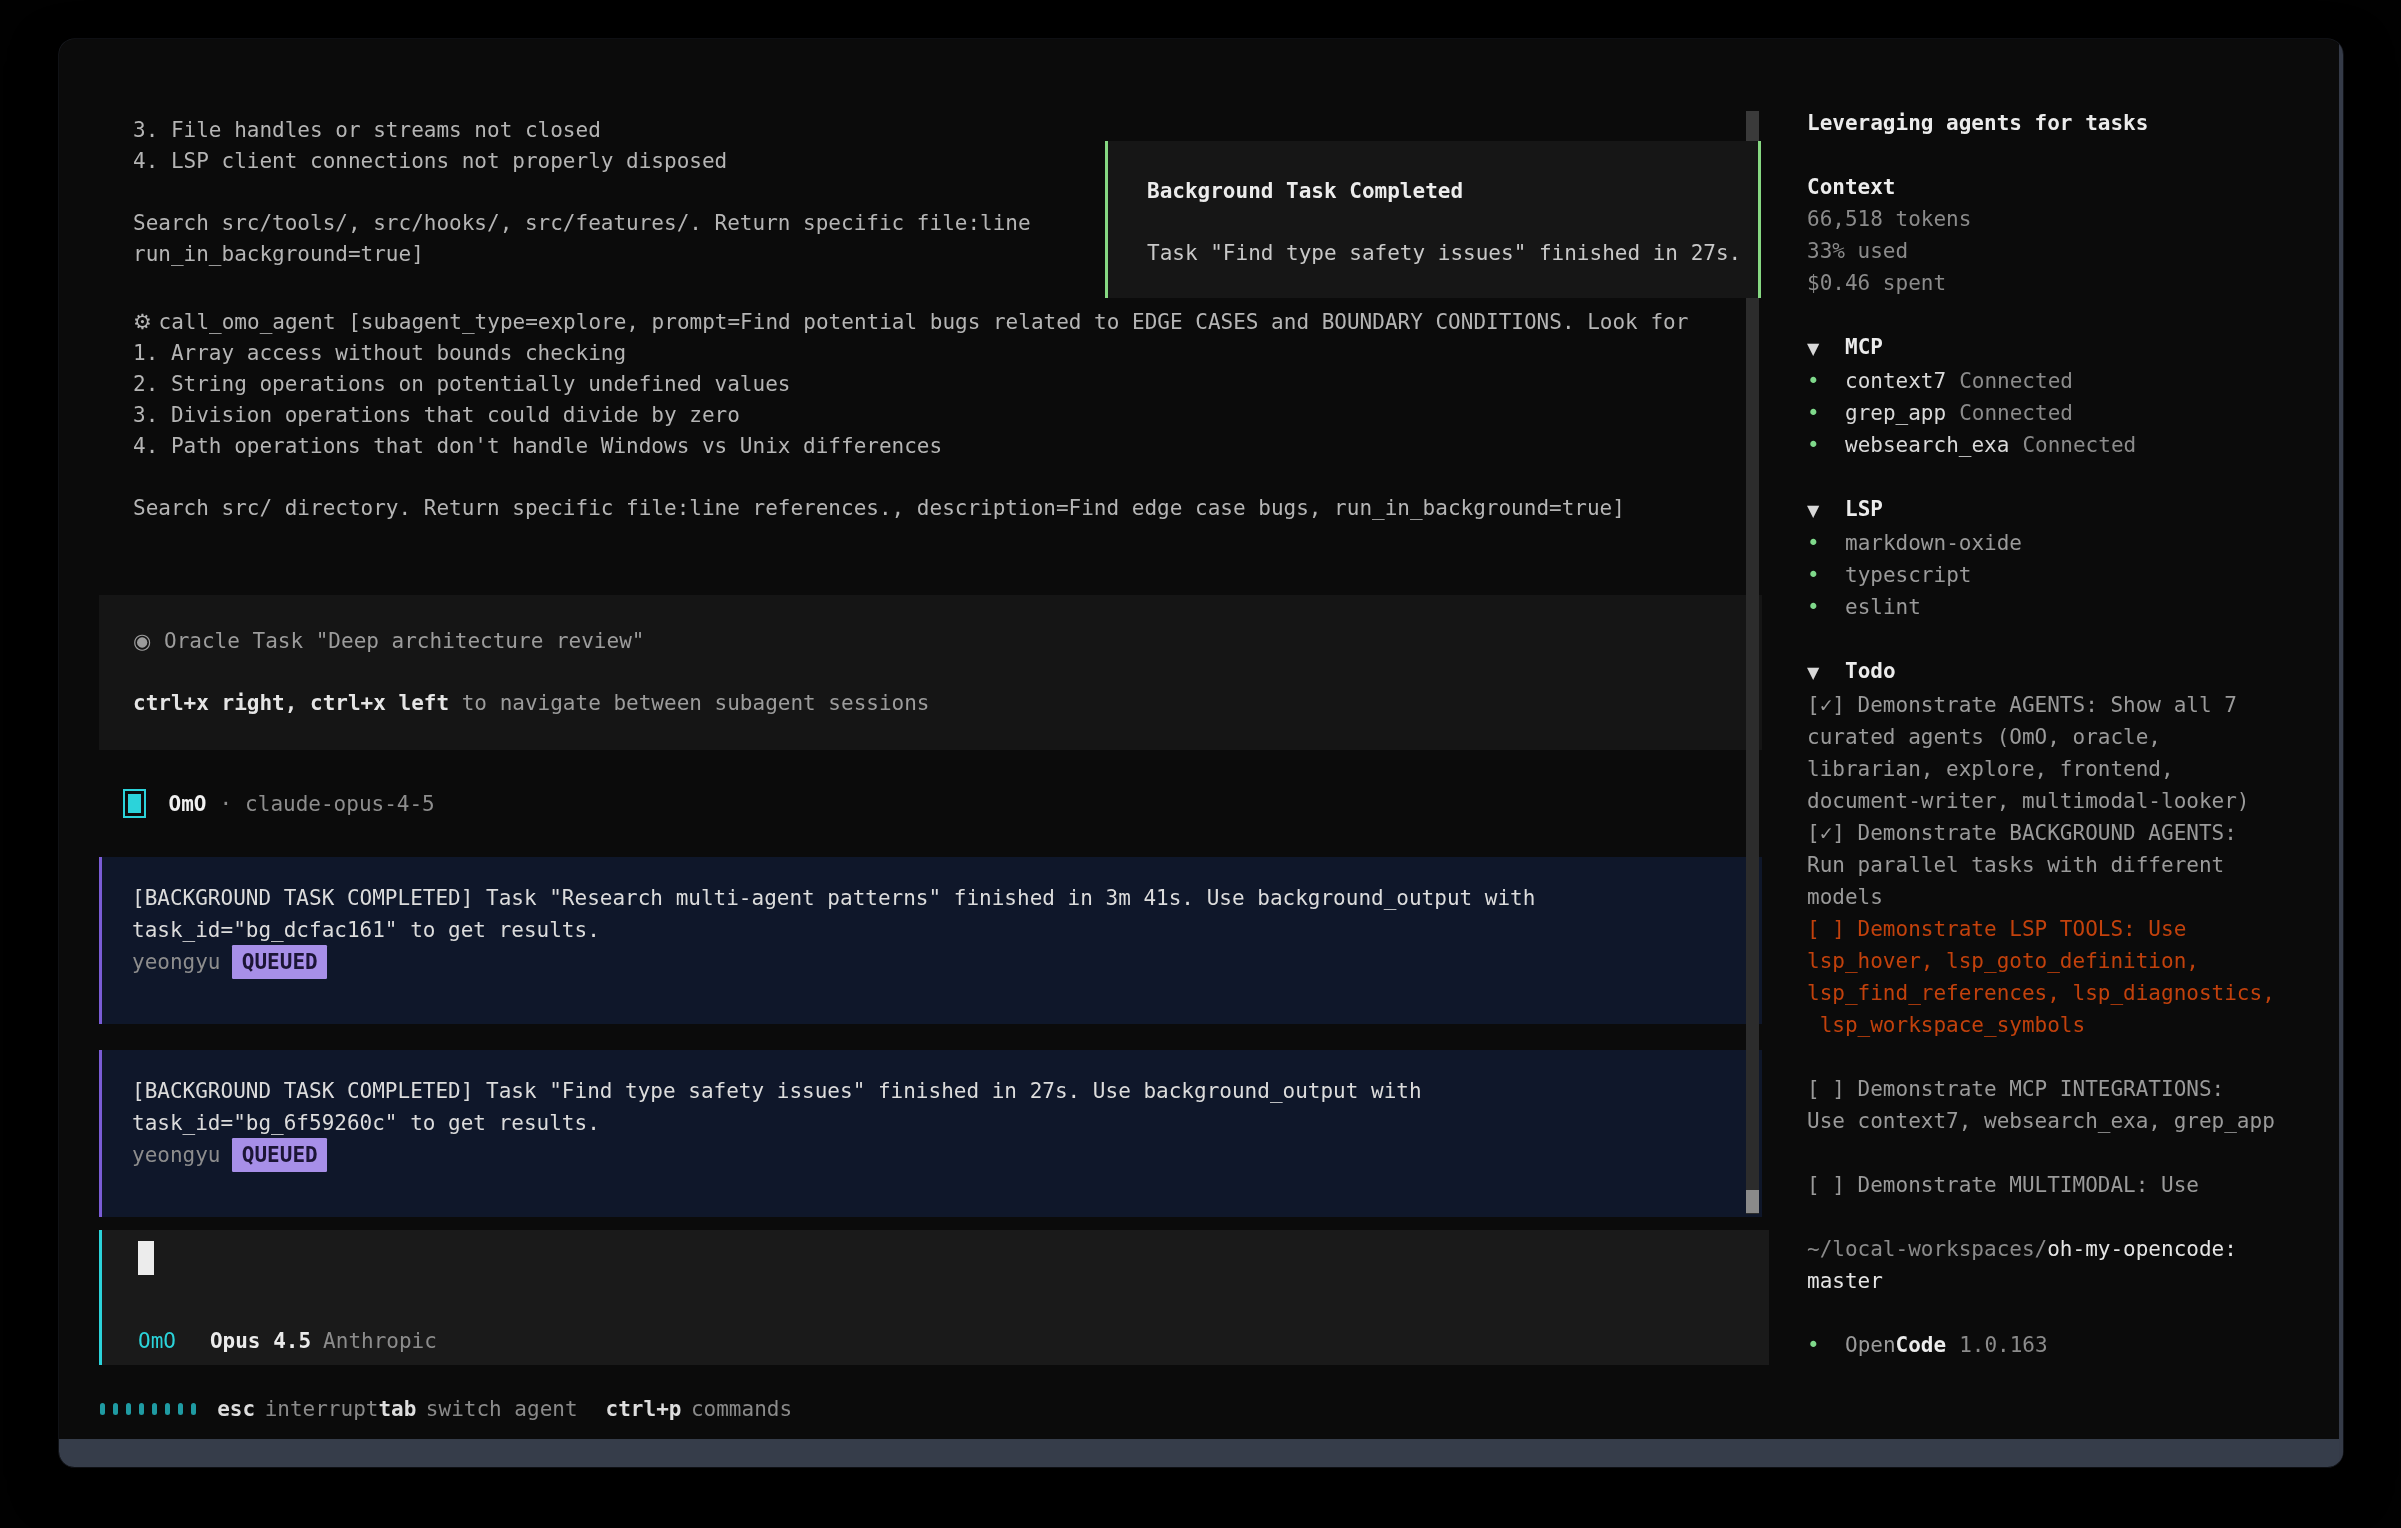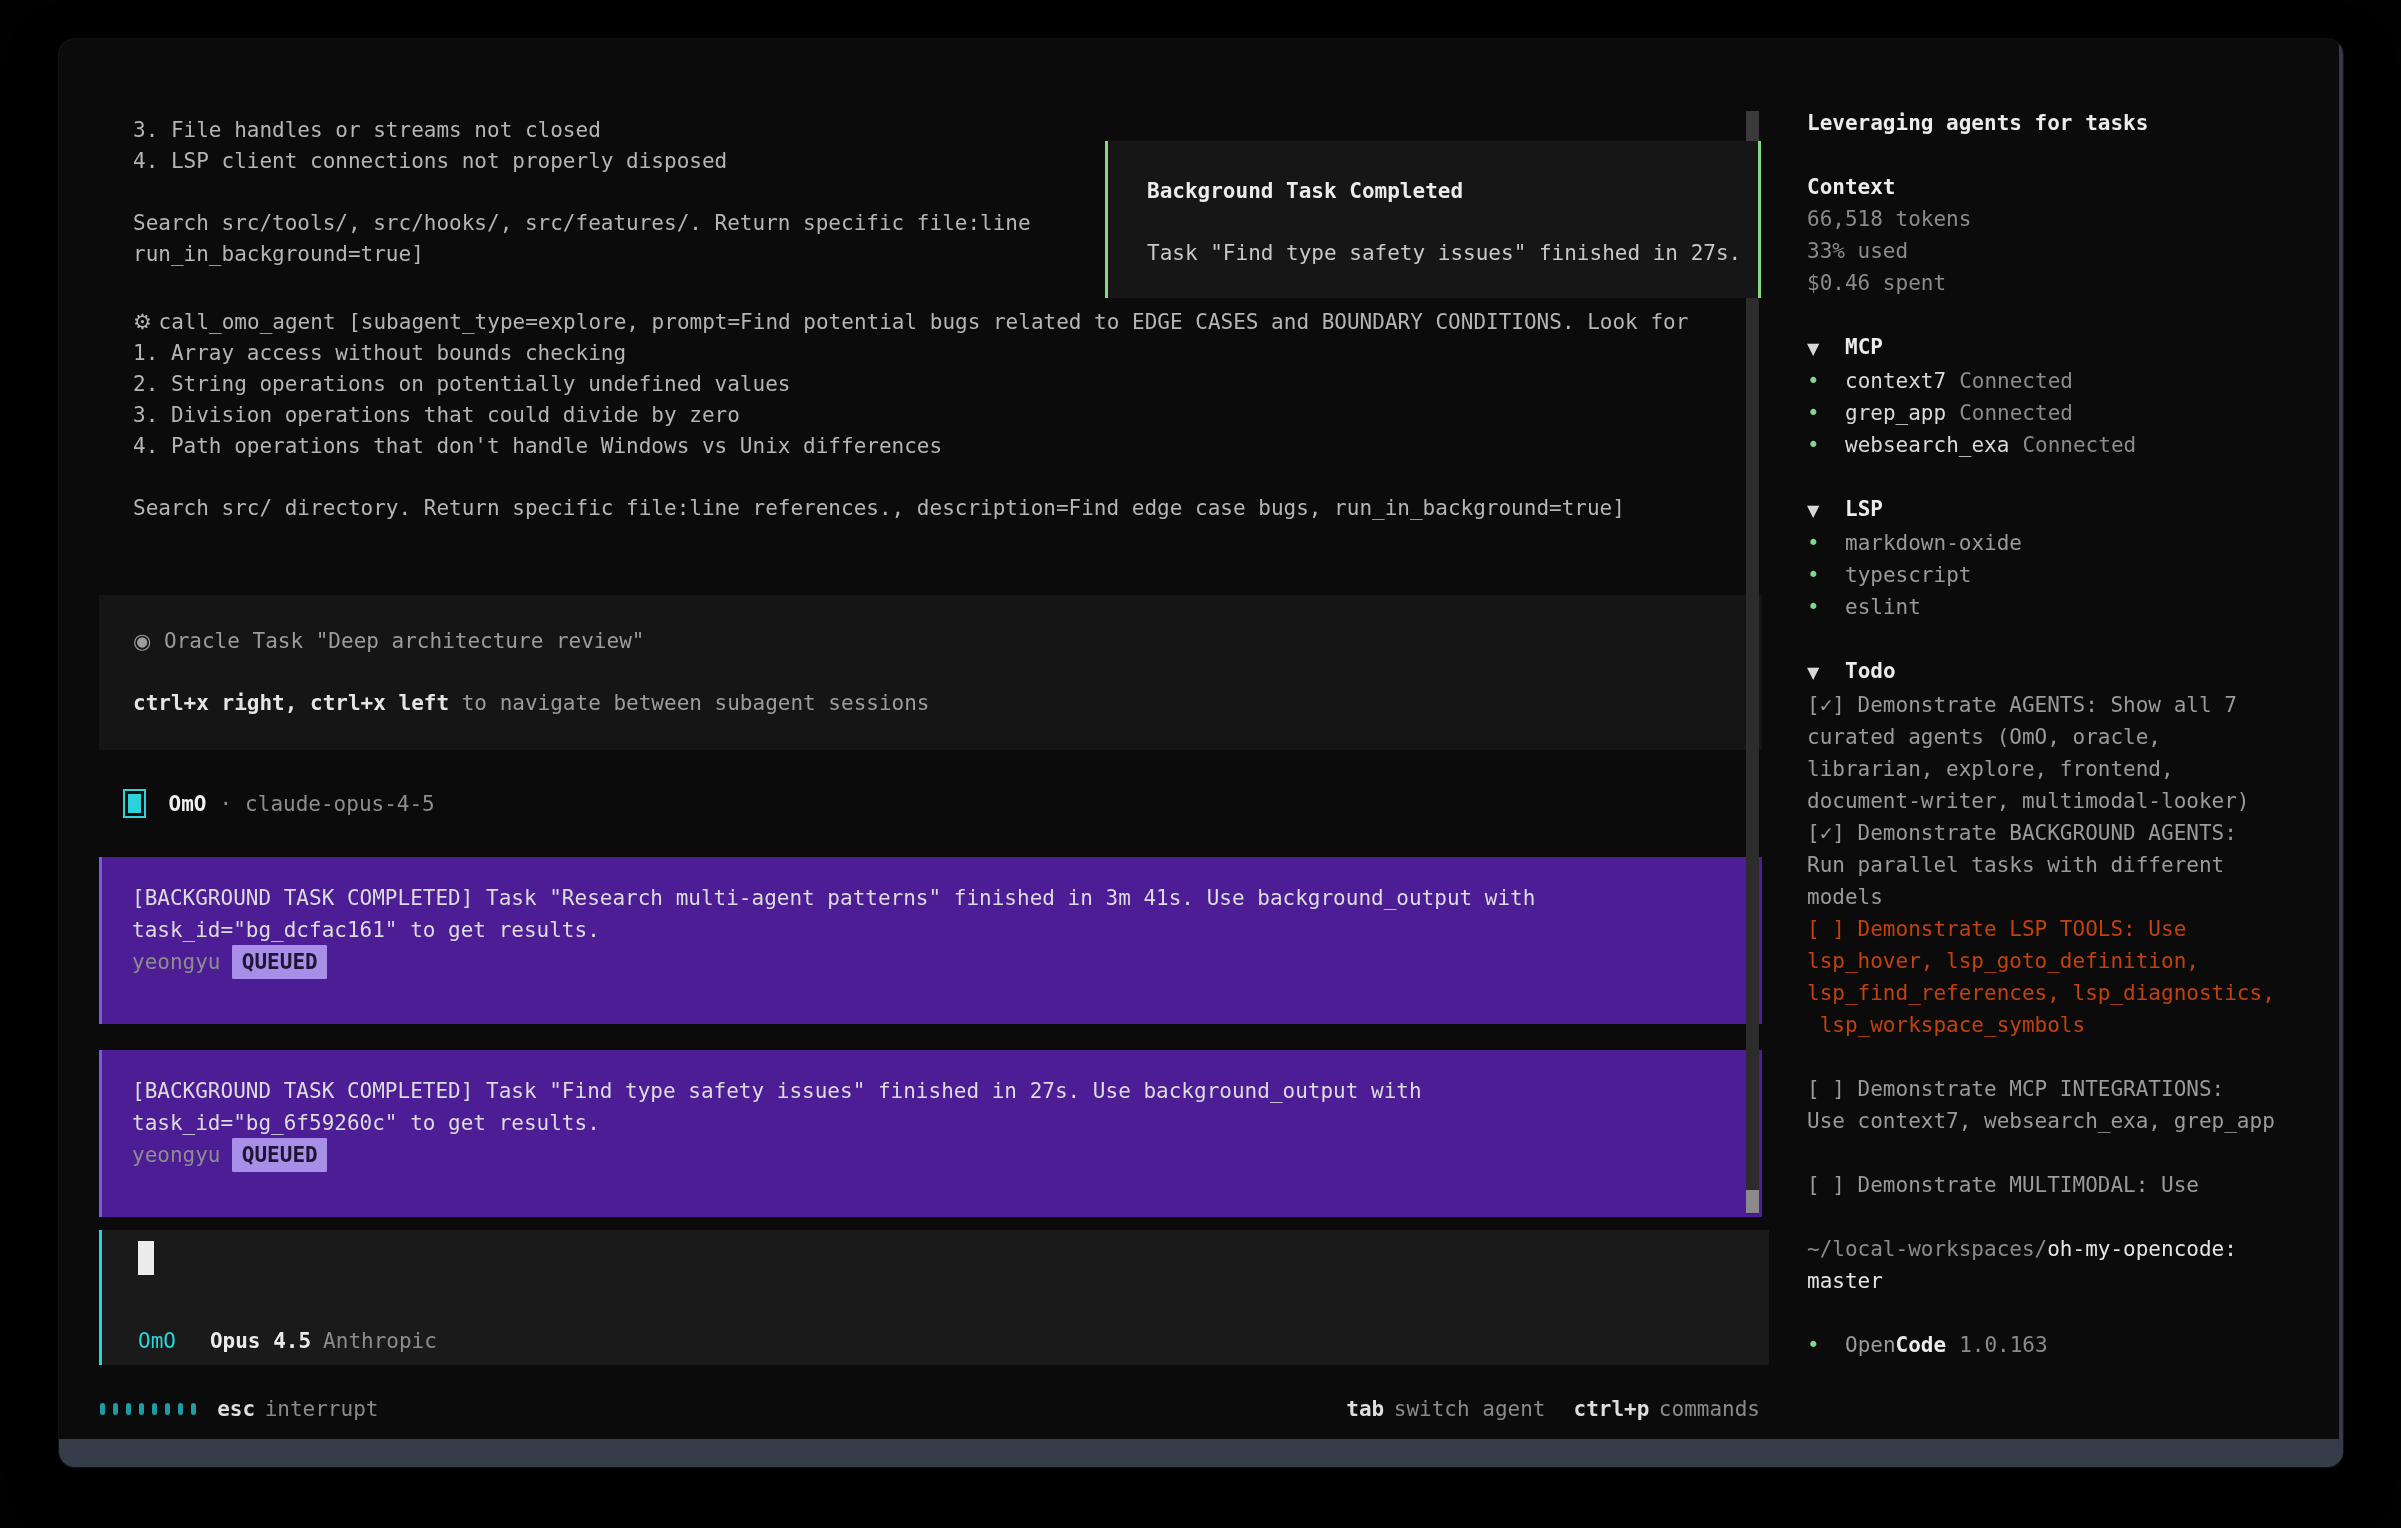--- a/index.html
+++ b/index.html
@@ -42,39 +42,39 @@
   .oracle-icon{font-family:"DejaVu Sans",sans-serif;}
   
   .agent-header{position:absolute;left:64px;top:703px;height:33px;display:flex;align-items:center;
                 font-size:21px;}
   .omo-icon{width:19px;height:25px;border:2.4px solid #2bd3da;margin-right:22.5px;position:relative;}
   .omo-icon::after{content:"";position:absolute;left:3px;top:3px;right:3px;bottom:3px;background:#2bd3da;}
   .agent-name{color:#f0f0f0;font-weight:bold;}
   .agent-sep{color:#8d8d8d;margin:0 13px;}
   .agent-model{color:#8d8d8d;}
   
-  .task-block{position:absolute;left:40px;width:1663px;height:167px;background:#4c1d95;
+  .task-block{position:absolute;left:40px;width:1663px;height:167px;background:#0f172a;
               border-left:3.5px solid #7a5cd6;box-sizing:border-box;padding:25px 0 0 30px;
               font-size:21px;line-height:32px;}
   .task-line{color:#dcdcdc;white-space:pre;}
   .task-meta{display:flex;align-items:center;height:32px;}
   .task-user{color:#8d8d8d;}
   .queued-badge{display:inline-block;margin-left:11.8px;background:#a78fe8;color:#1c1536;
                 font-weight:bold;padding:1.2px 9.5px;border-radius:1.2px;}
   
   .input-box{position:absolute;left:40px;top:1146px;width:1670px;height:135px;background:#1a1a1a;
              border-left:3.5px solid #2bd3da;box-sizing:border-box;}
   .cursor{position:absolute;left:36px;top:10.6px;width:16px;height:34px;background:#ececec;}
   .input-model{position:absolute;left:36px;top:99px;font-size:21px;display:flex;}
   .im-short{color:#2bd3da;}
   .im-name{color:#ebebeb;font-weight:bold;margin-left:34px;}
   .im-provider{color:#8c8c8c;margin-left:12px;}
   
   .statusbar{position:absolute;left:41px;top:1309px;width:1660px;height:32px;
-             display:flex;align-items:center;justify-content:space-between;font-size:21px;}
+             display:flex;align-items:center;font-size:21px;}
   .sb-left,.sb-right{display:flex;align-items:center;}
   .spinner{display:flex;align-items:center;gap:7.7px;margin-right:21px;}
   .spin-dot{width:5.3px;height:11.2px;border-radius:3px;background:#1f9ba3;}
   .sb-key{color:#dedede;font-weight:bold;}
   .sb-label{color:#8a8a8a;margin-left:9.5px;}
   .sb-gap{width:28px;}
   
   .main-scroll{position:absolute;left:1687px;top:26.6px;width:13px;height:1103px;background:#2c2c2c;z-index:4;}
   .main-scroll .cap{position:absolute;left:0;top:0;width:100%;height:34px;background:#3a3a3a;}
   .main-scroll .thumb{position:absolute;left:0;top:1079px;width:100%;height:23.6px;background:#8a8a8a;}

